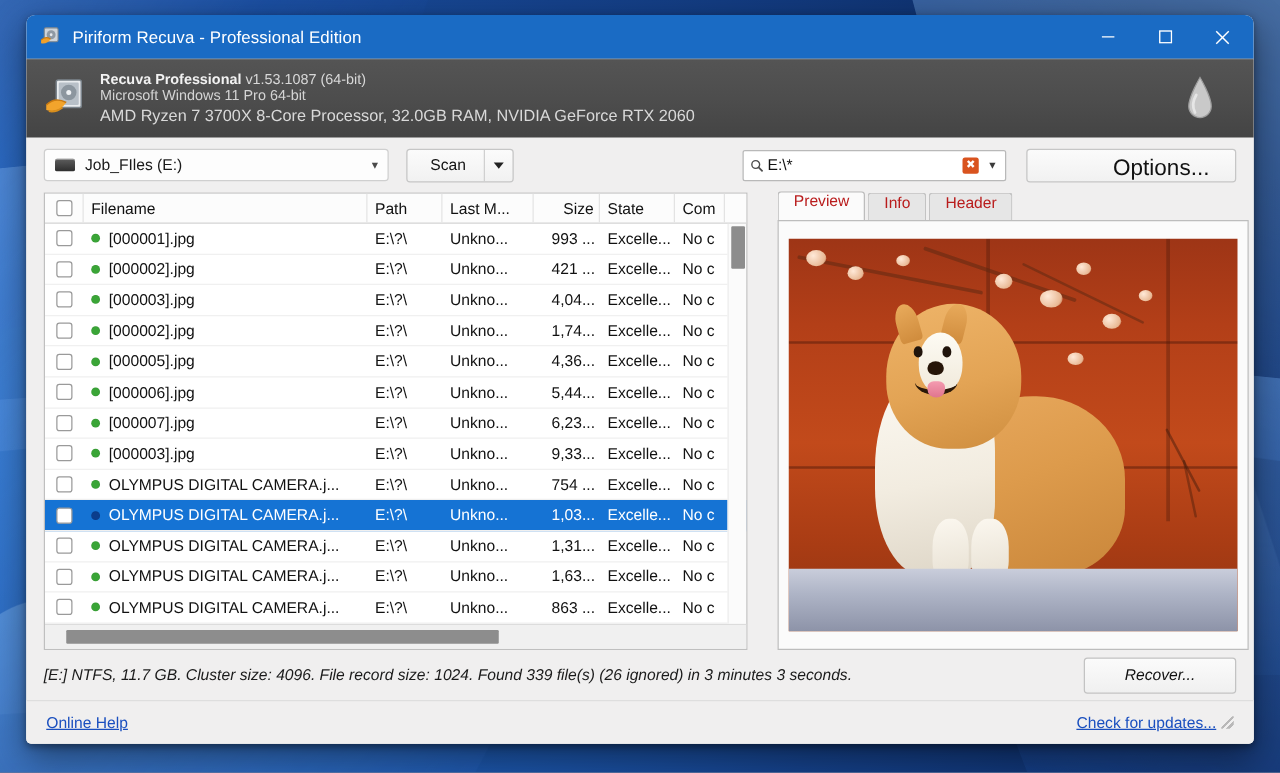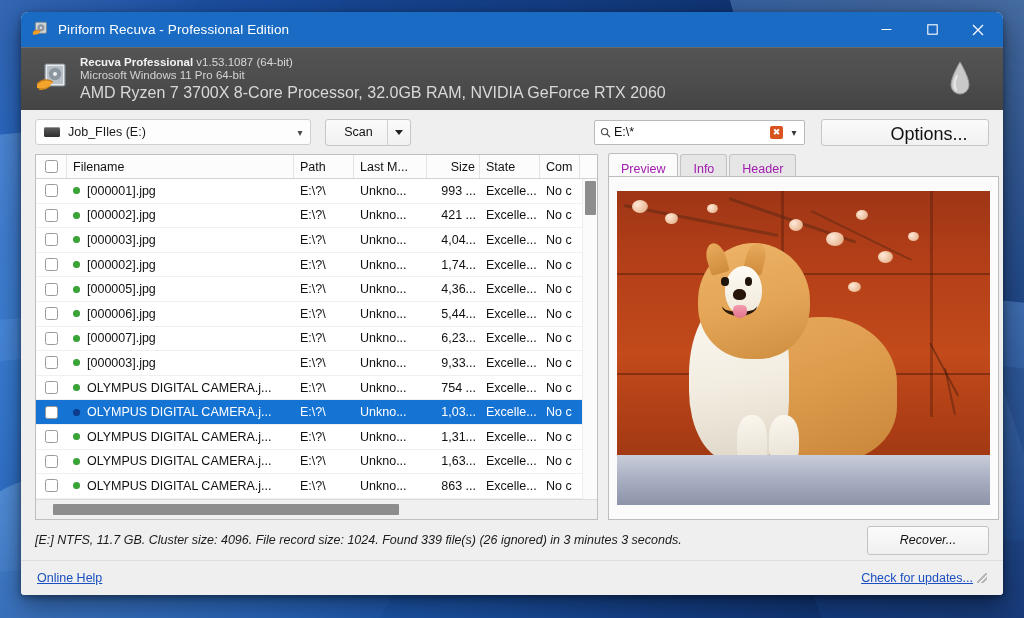--- a/index.html
+++ b/index.html
@@ -98,21 +98,21 @@
   }
   #info-header .hdr-icon {
     width: 34px; height: 34px; margin-left: 15px; margin-right: 10px;
     position: relative; flex: 0 0 auto;
   }
   .hdr-lines { line-height: 1.16; }
   .hdr-l1 { font-size: 11.5px; }
   .hdr-l1 b { font-weight: bold; color:#f2f2f2; }
   .hdr-l1 span.ver { color: #d8d8d8; }
   .hdr-l2 { font-size: 11.5px; color: #d4d4d4; }
-  .hdr-l3 { font-size: 16px; color: #d9d9d9; margin-top: 1px; }
+  .hdr-l3 { font-size: 13px; color: #d9d9d9; margin-top: 1px; }
   #drop-logo { position:absolute; right: 26px; top: 12px; width: 34px; height: 40px; }
 
   
   #body-area {
     flex: 1 1 auto;
     background: #f0efef;
     display: flex; flex-direction: column;
     padding: 0;
   }
 
@@ -175,21 +175,21 @@
     border: 1px solid #c6c6c6; border-radius: 3px;
     font-size: 18px; color:#111;
     display:flex; align-items:flex-end; justify-content:center;padding-left:48px;
   }
 
   
   #content {
     flex: 1 1 auto;
     display: flex;
     padding: 0 4px 0 14px;
-    gap: 10px;
+    gap: 24px;
     min-height: 0;
   }
 
   
   #file-list {
     width: 561px; flex: 0 0 561px;
     background: #fff;
     border: 1px solid #bfbfbf;
     display: flex; flex-direction: column;
     min-height: 0;
@@ -251,22 +251,22 @@
   .fl-thumb-v { position:absolute; top: 2px; left: 1.5px; width: 11px; height: 34px; background: #8d8d8d; border-radius: 1px; }
 
   
   #preview-pane {
     flex: 1 1 auto;
     display: flex; flex-direction: column; min-width: 0; min-height:0;
   }
   .tabs { height: 22px; flex: 0 0 22px; display: flex; align-items: flex-end; }
   .tab {
     height: 21px; padding: 0 12px;
-    font-size: 12.5px; color: #a21caf;
-    display: flex; align-items: flex-end;
+    font-size: 12.5px; color: #b91c1c;
+    display: flex; align-items: flex-start;
     border: 1px solid #c3c3c3; border-bottom: none;
     background: #e6e6e6; border-radius: 3px 3px 0 0;
     margin-right: 2px;
   }
   .tab.active { background: #fbfbfb; height: 22px; border-color:#bdbdbd; }
   .tab-pane {
     flex: 1 1 auto;
     background: #fbfbfb; border: 1px solid #bdbdbd;
     display: flex; align-items: center; justify-content: center;
     min-height: 0;

